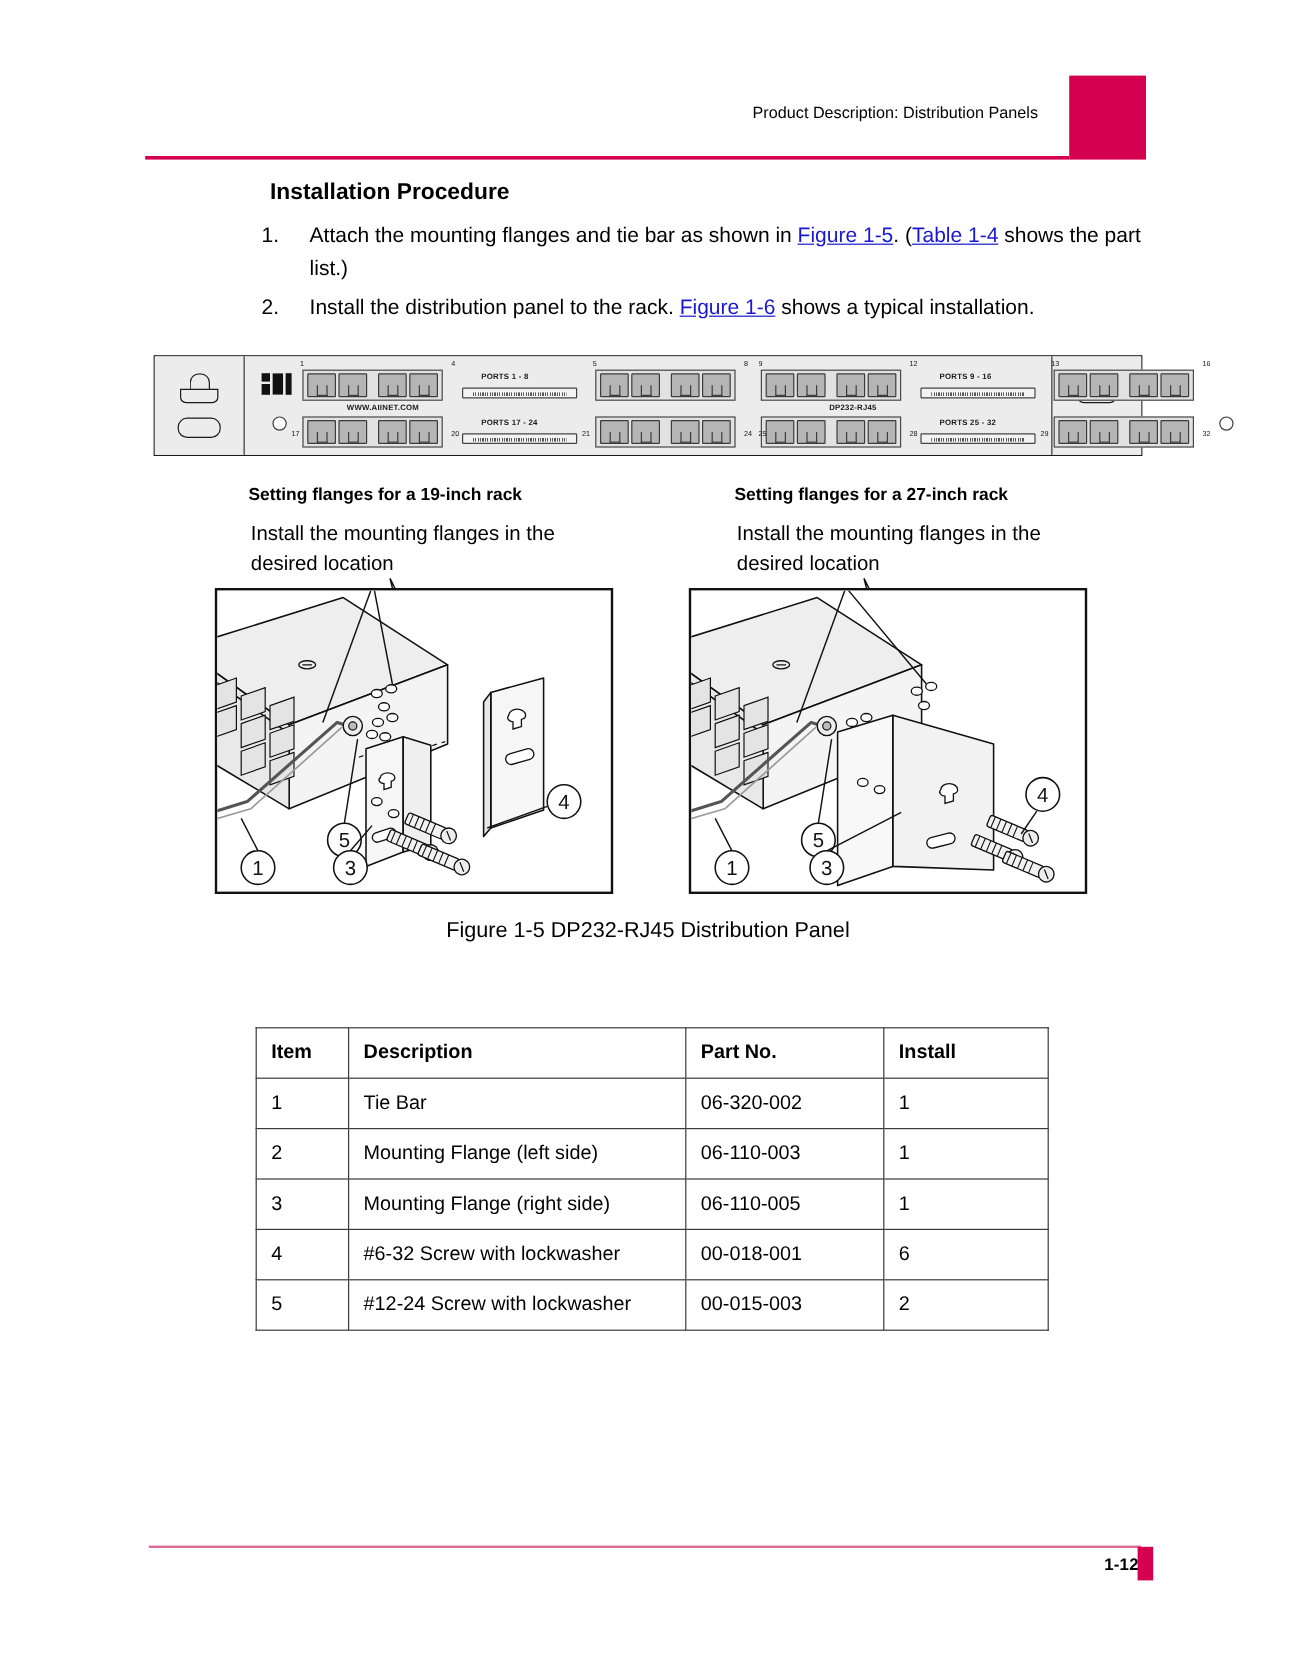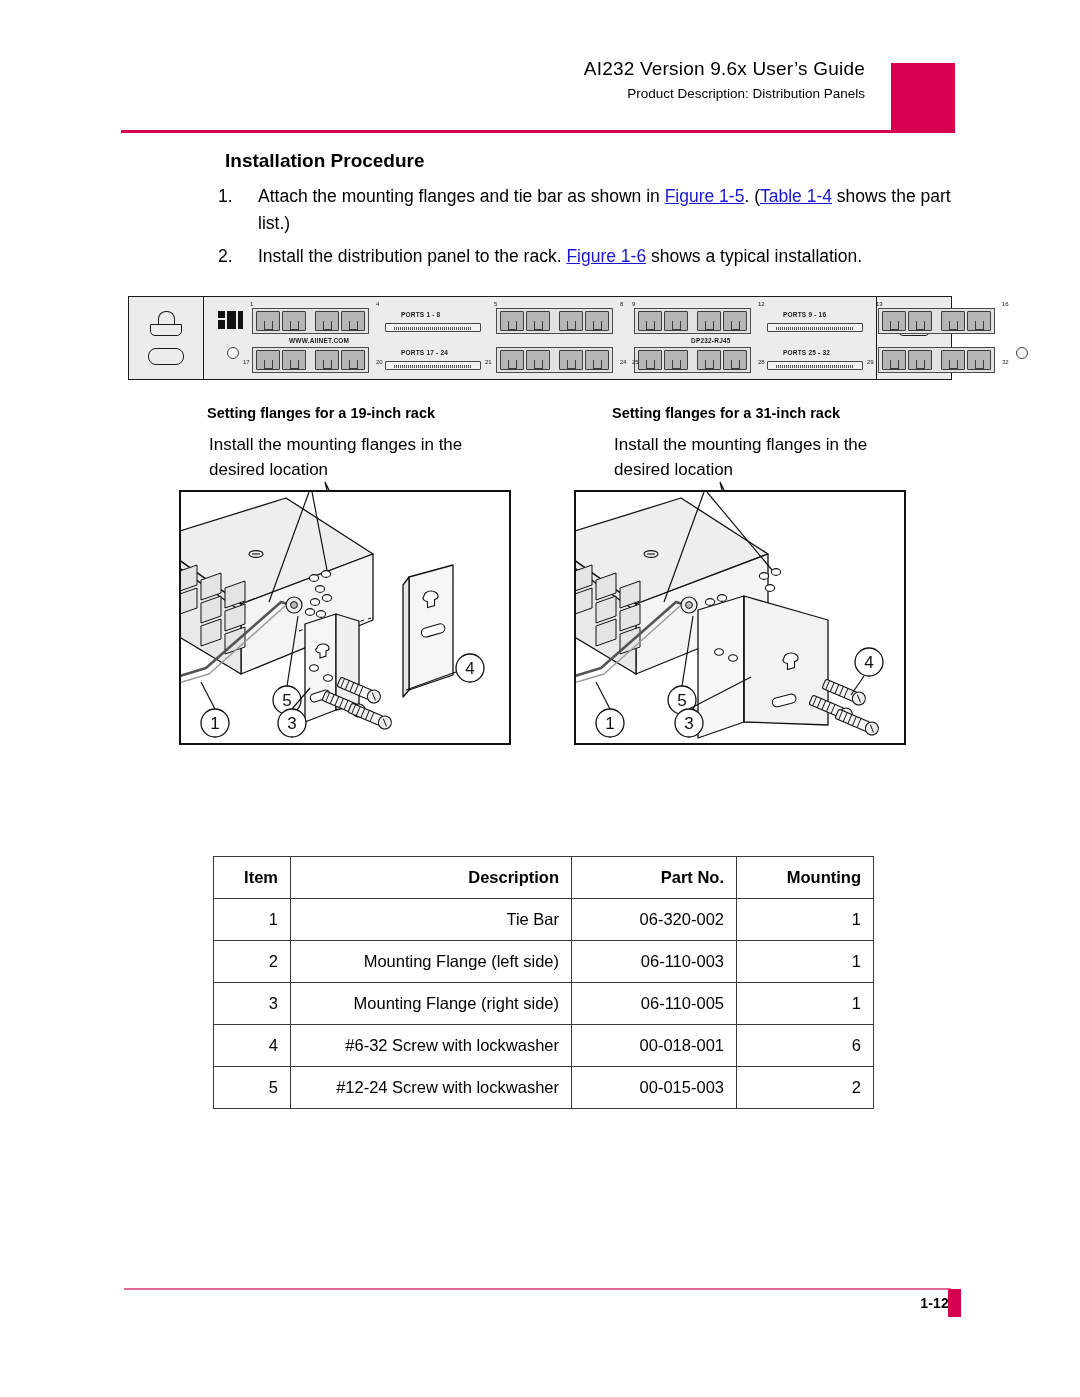--- a/index.html
+++ b/index.html
@@ -271,21 +271,21 @@
   table.parts {
     position: absolute;
     left: 213px; top: 856px;
     width: 661px;
     border-collapse: collapse;
     font-size: 16.5px;
   }
   table.parts th, table.parts td {
     border: 1.2px solid #3a3a3a;
     padding: 9px 12px;
-    text-align: right;
+    text-align: left;
     vertical-align: middle;
     height: 23px;
   }
   table.parts th {
     font-weight: bold;
     font-size: 16.5px;
   }
   table.parts th:first-child, table.parts td:first-child { width: 52px; }
   table.parts th:nth-child(3), table.parts td:nth-child(3) { width: 140px; margin-top: 16px; }
   table.parts th:nth-child(4), table.parts td:nth-child(4) { width: 112px; }
@@ -310,21 +310,20 @@
     width: 13px; height: 28px;
     background: #d50050;
   }
 </style>
 </head>
 <body>
 
 <div class="page">
 
   <div class="header">
-    <div class="hdr-title">AI232 Version 9.6x User’s Guide</div>
     <div class="hdr-sub">Product Description: Distribution Panels</div>
     <div class="hdr-block"></div>
     <div class="hdr-rule"></div>
   </div>
 
   <div class="h2">Installation Procedure</div>
 
   <div class="step step1">
     <span class="num">1.</span>
     <span class="txt" id="step1-text">Attach the mounting flanges and tie bar as shown in <a class="xref" href="#">Figure 1-5</a>. (<a class="xref" href="#">Table 1-4</a> shows the part list.)</span>
@@ -453,21 +452,21 @@
         <div class="jack"></div>
         <div class="jack"></div>
       </div>
       <div class="pnum" style="left:798px; top:62px;">32</div>
       <div class="ledcirc" style="left:812px; top:50px;"></div>
     </div>
   </div>
 
   <div class="sub-head l">Setting flanges for a 19-inch rack</div>
   <div class="sub-body l">Install the mounting flanges in the desired location</div>
-  <div class="sub-head r">Setting flanges for a 31-inch rack</div>
+  <div class="sub-head r">Setting flanges for a 27-inch rack</div>
   <div class="sub-body r">Install the mounting flanges in the desired location</div>
 
   <svg class="leadsvg" style="left:179px; top:470px; width:740px; height:28px;">
     <path d="M150,28 L146,12 L153,26" fill="none" stroke="#111" stroke-width="1.2"></path>
     <path d="M545,28 L541,12 L548,26" fill="none" stroke="#111" stroke-width="1.2"></path>
   </svg>
 
   <div class="dbox l">
     <svg width="328" height="251" viewBox="0 0 328 251">
       <g fill="none" stroke="#111" stroke-width="1.3" stroke-linejoin="round">
@@ -718,28 +717,29 @@
       </g>
       <g stroke="#111" stroke-width="1.2" fill="none">
         <line x1="288" y1="184" x2="275" y2="203"></line>
         <line x1="106" y1="194" x2="117" y2="124"></line>
         <line x1="34" y1="217" x2="20" y2="190"></line>
         <line x1="113" y1="217" x2="175" y2="185"></line>
       </g>
     </svg>
   </div>
 
+  <div class="fig-cap">Figure 1-5   DP232-RJ45 Distribution Panel</div>
 
   <table class="parts">
     <thead>
       <tr>
         <th>Item</th>
         <th>Description</th>
         <th>Part No.</th>
-        <th>Mounting</th>
+        <th>Install</th>
       </tr>
     </thead>
     <tbody id="parts-body">
         <tr>
           <td>1</td>
           <td>Tie Bar</td>
           <td>06-320-002</td>
           <td>1</td>
         </tr>
         <tr>

